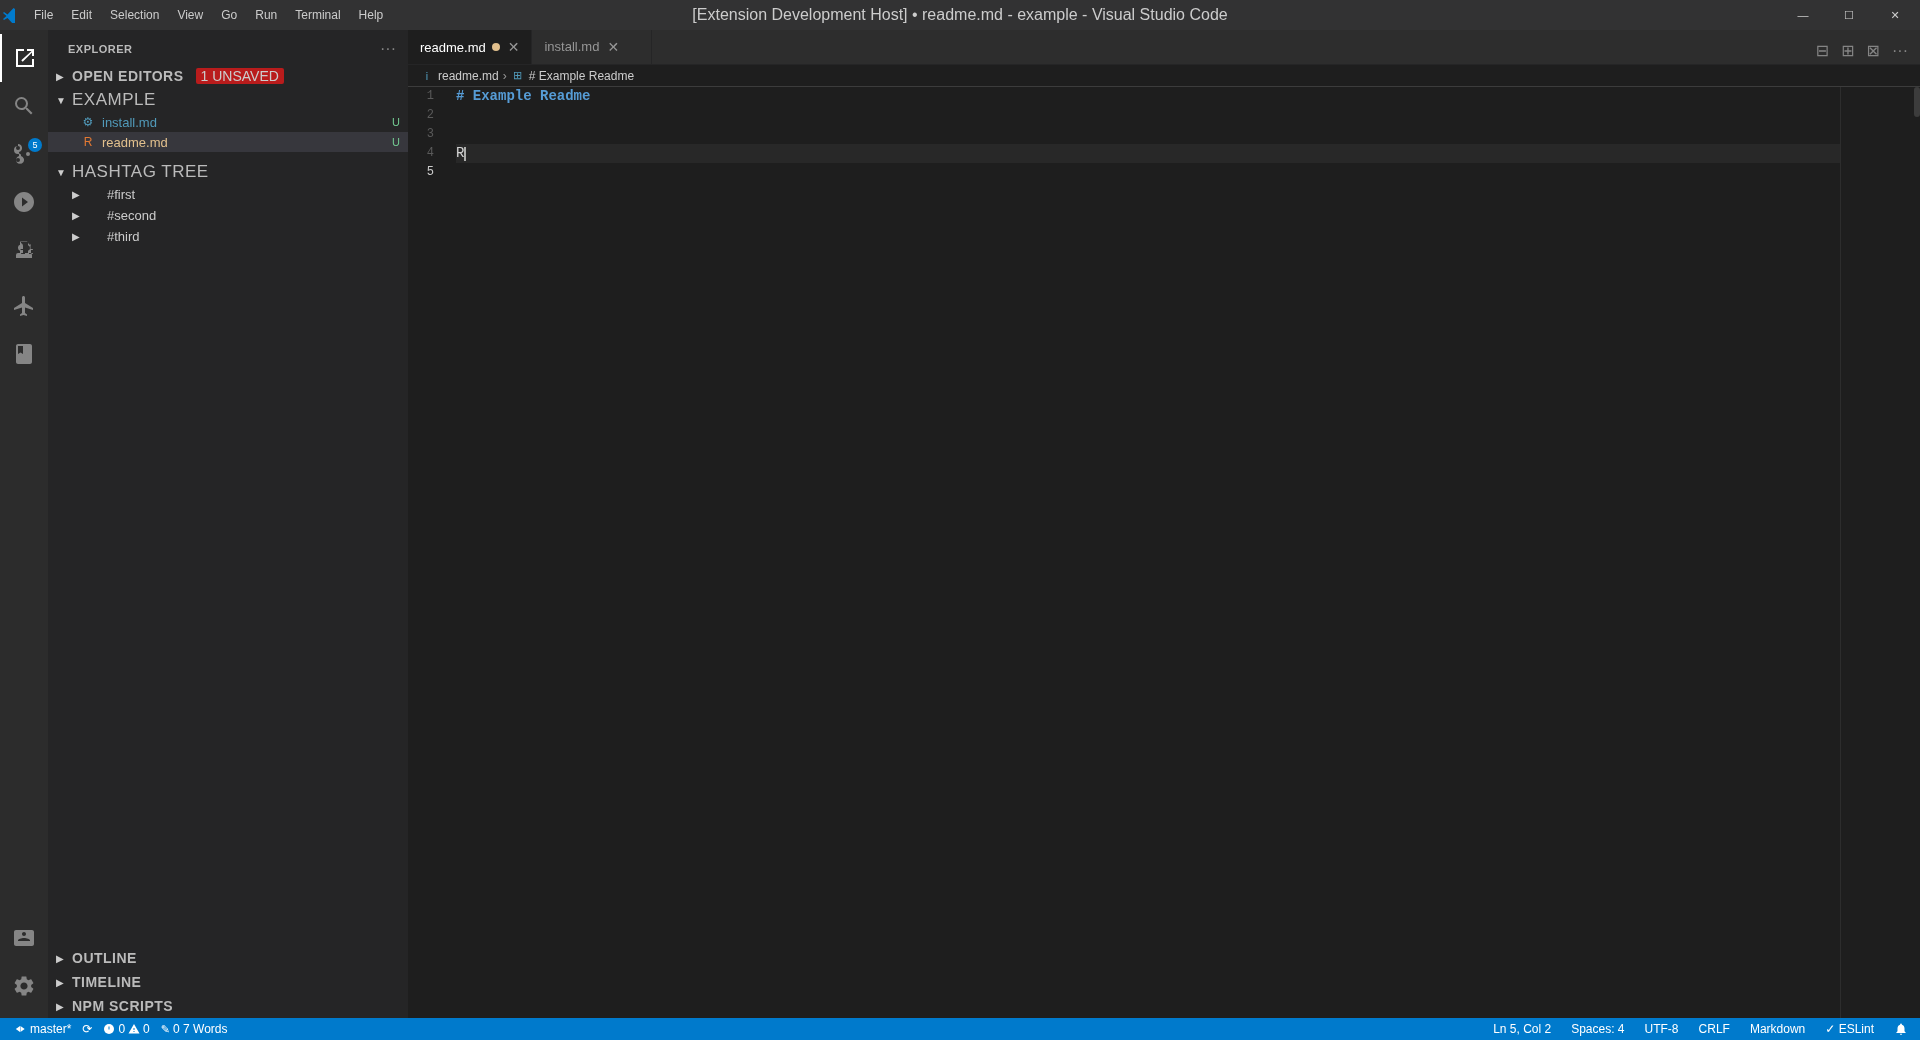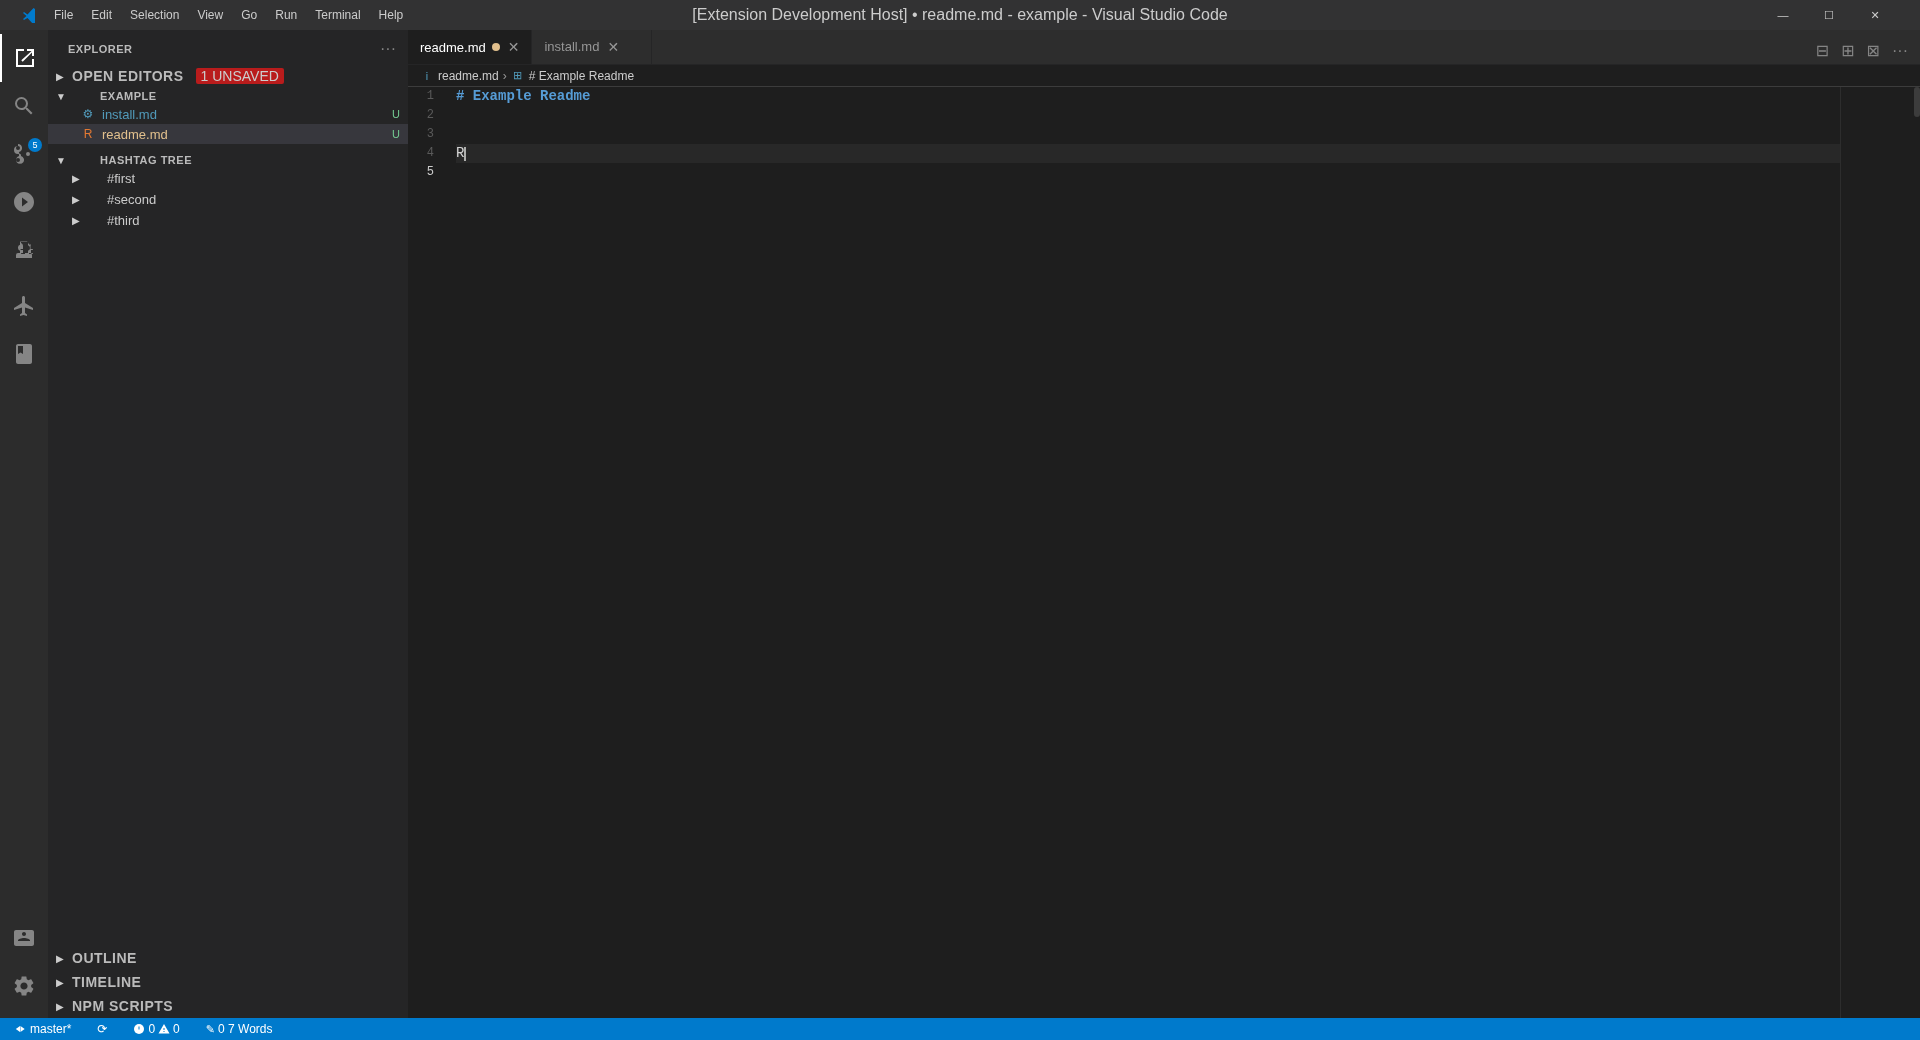--- a/index.html
+++ b/index.html
@@ -15,21 +15,21 @@
       font-size: 13px;
     }
 
     
     #title-bar {
       height: 30px;
       background: #323233;
       display: flex;
       align-items: center;
       justify-content: space-between;
-      padding: 0 22px;
+      padding: 0 2px;
       flex-shrink: 0;
     }
     #title-bar-left {
       display: flex;
       align-items: center;
       gap: 8px;
     }
     #title-bar-logo {
       width: 16px;
       height: 16px;
@@ -213,26 +213,25 @@
       padding: 2px 0 2px 8px;
       cursor: pointer;
     }
     .folder-arrow {
       color: #cccccc;
       font-size: 10px;
       margin-right: 4px;
       width: 12px;
     }
     .folder-name {
-      font-size: 11px;
-      font-weight: 700;
+      font-size: 17px;
+      font-weight: 400;
       color: #bbbbbb;
       text-transform: uppercase;
       letter-spacing: 0.5px;
-      margin-left: 28px;
     }
 
     
     .hashtag-item {
       display: flex;
       align-items: center;
       padding: 3px 0 3px 24px;
       cursor: pointer;
     }
     .hashtag-arrow {
@@ -397,21 +396,21 @@
       background: #007acc;
       display: flex;
       align-items: center;
       padding: 0 8px;
       flex-shrink: 0;
       gap: 0;
     }
     .status-left {
       display: flex;
       align-items: flex-start;
-      gap: 18px;
+      gap: 3px;
     }
     .status-right {
       margin-left: auto;
       display: flex;
       align-items: center;
       gap: 12px;
     }
     .status-item {
       font-size: 12px;
       color: #ffffff;
@@ -643,13 +642,38 @@
       <svg width="12" height="12" viewBox="0 0 24 24" fill="white">
           <path d="M1 21h22L12 2 1 21zm12-3h-2v-2h2v2zm0-4h-2v-4h2v4z"></path>
         </svg>
       <span>0</span>
     </div>
     <div class="status-item">
       <span style="font-size:11px;">✎</span>
       <span>0 7 Words</span>
     </div>
   </div>
+  <div class="status-right">
+    <div class="status-item">
+      <span>Ln 5, Col 2</span>
+    </div>
+    <div class="status-item">
+      <span>Spaces: 4</span>
+    </div>
+    <div class="status-item">
+      <span>UTF-8</span>
+    </div>
+    <div class="status-item">
+      <span>CRLF</span>
+    </div>
+    <div class="status-item">
+      <span>Markdown</span>
+    </div>
+    <div class="status-item">
+      <span>✓ ESLint</span>
+    </div>
+    <div class="status-item">
+      <svg width="14" height="14" viewBox="0 0 24 24" fill="white">
+          <path d="M12 22c1.1 0 2-.9 2-2h-4c0 1.1.9 2 2 2zm6-6v-5c0-3.07-1.64-5.64-4.5-6.32V4c0-.83-.67-1.5-1.5-1.5s-1.5.67-1.5 1.5v.68C7.63 5.36 6 7.92 6 11v5l-2 2v1h16v-1l-2-2z"></path>
+        </svg>
+    </div>
+  </div>
 </div>
 
 </body></html>

